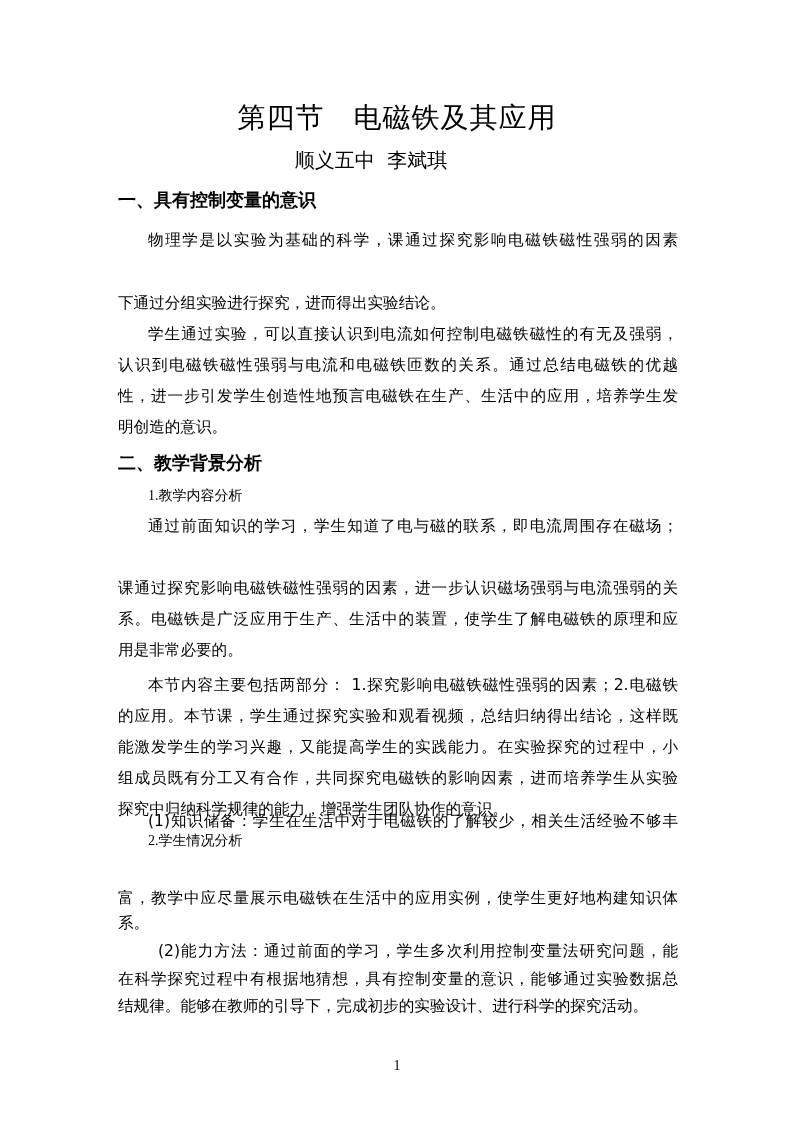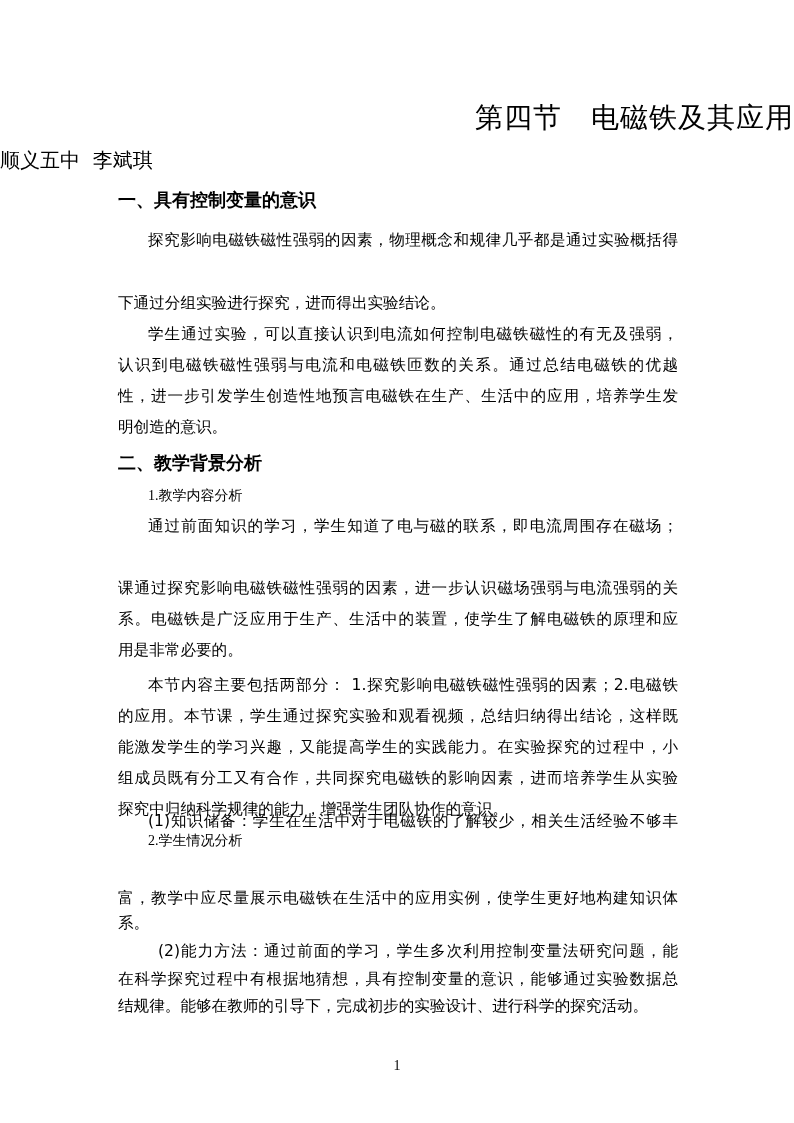--- a/index.html
+++ b/index.html
@@ -1,21 +1,21 @@
 <!DOCTYPE html>
 <html><head>
 <meta charset="utf-8">
 <style>
   html, body { margin: 0; padding: 0; background: #ffffff; }
   body { width: 794px; height: 1123px; position: relative; overflow: hidden;
          font-family: "DejaVu Sans", "Liberation Sans", sans-serif; color: #000; }
   .page { position: absolute; left: 0; top: 0; width: 794px; height: 1123px; background: #fff; }
-  .title { position: absolute; left: 0; width: 794px; top: 100px; text-align: right;
+  .title { position: absolute; left: 0; width: 794px; top: 100px; text-align: center;
            font-size: 28px; line-height: 36px; letter-spacing: 1px; white-space: pre; }
-  .author { position: absolute; left: 0; width: 742px; top: 147px; 
+  .author { position: absolute; left: 0; width: 742px; top: 147px; text-align: center;
             font-size: 20px; line-height: 26px; white-space: pre; }
   .h1 { position: absolute; left: 118px; font-size: 18px; font-weight: bold; line-height: 24px; white-space: nowrap; }
   .h2 { position: absolute; left: 148px; font-size: 14px; line-height: 20px; white-space: nowrap; font-family: Liberation Serif, serif; }
   .line { position: absolute; left: 118px; width: 560px; font-size: 15.6px; line-height: 22px;
           white-space: nowrap; text-align: justify; text-align-last: justify; }
   .line.first { left: 148px; width: 530px; }
   .line.first2 { left: 158px; width: 520px; }
   .line.last { text-align-last: left; }
   .pagenum { position: absolute; left: 0; width: 794px; top: 1058px; text-align: center;
              font-size: 14px; font-family: "Liberation Serif", serif; }
@@ -23,21 +23,21 @@
 </head>
 <body>
 
 <div class="page">
 
   <div class="title">第四节　电磁铁及其应用</div>
   <div class="author">顺义五中  李斌琪</div>
 
   <div class="h1" style="top:188px">一、具有控制变量的意识</div>
 
-  <div class="line first" style="top:229px">探究影响电磁铁磁性强弱的因素，物理概念和规律几乎都是通过实验概括得</div>
+  <div class="line first" style="top:229px">物理学是以实验为基础的科学，课通过探究影响电磁铁磁性强弱的因素</div>
   <div class="line last" style="top:292px">下通过分组实验进行探究，进而得出实验结论。</div>
 
   <div class="line" style="top:354px">认识到电磁铁磁性强弱与电流和电磁铁匝数的关系。通过总结电磁铁的优越</div>
   <div class="line first" style="top:323px">学生通过实验，可以直接认识到电流如何控制电磁铁磁性的有无及强弱，</div>
   <div class="line" style="top:385px">性，进一步引发学生创造性地预言电磁铁在生产、生活中的应用，培养学生发</div>
   <div class="line last" style="top:416px">明创造的意识。</div>
 
   <div class="h1" style="top:451px">二、教学背景分析</div>
 
   <div class="h2" style="top:486px">1.教学内容分析</div>

